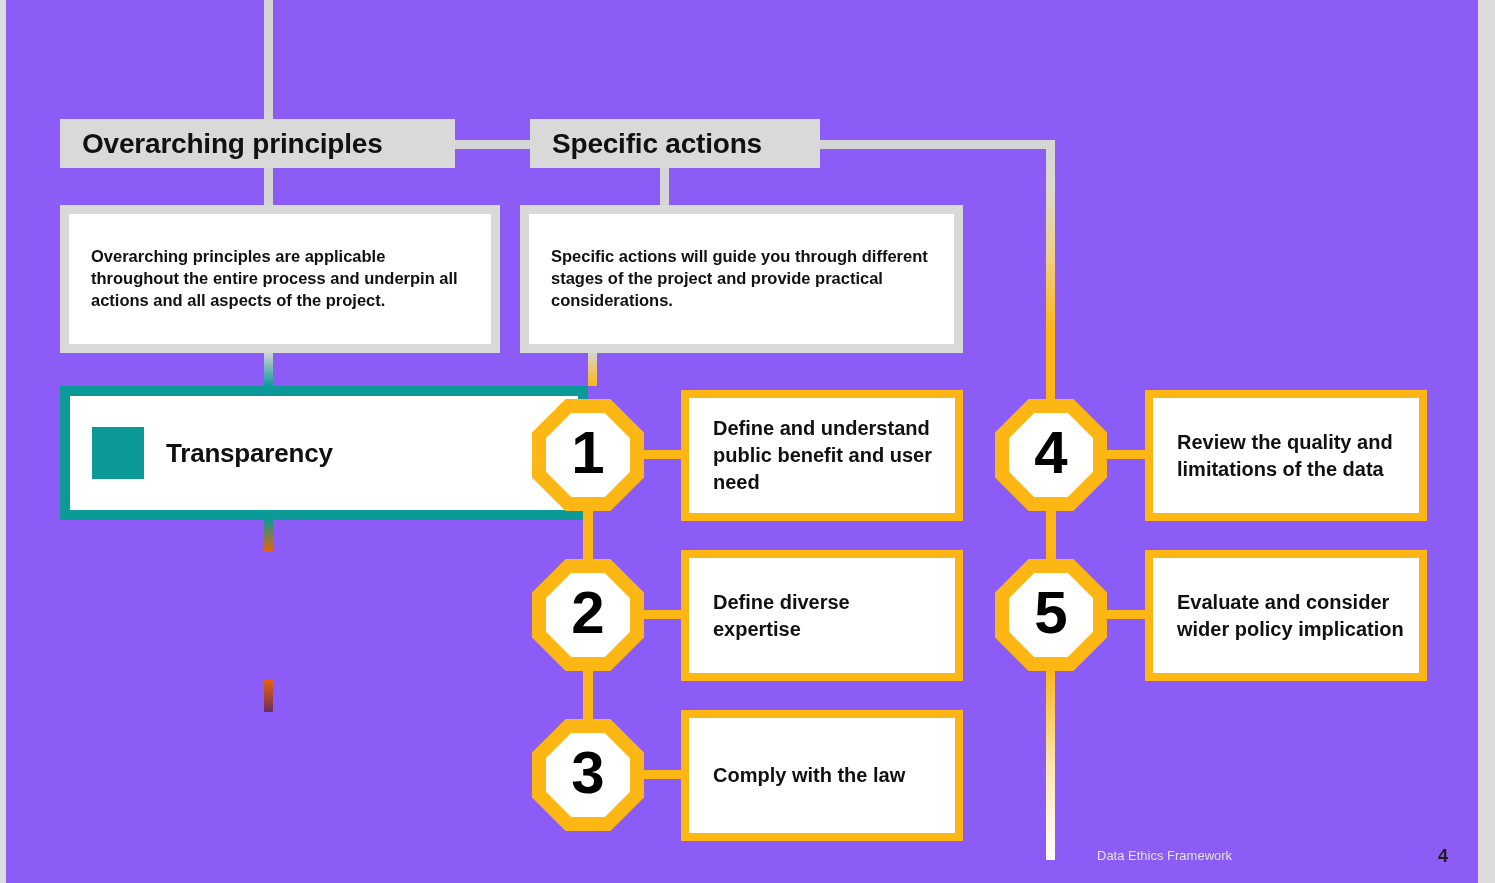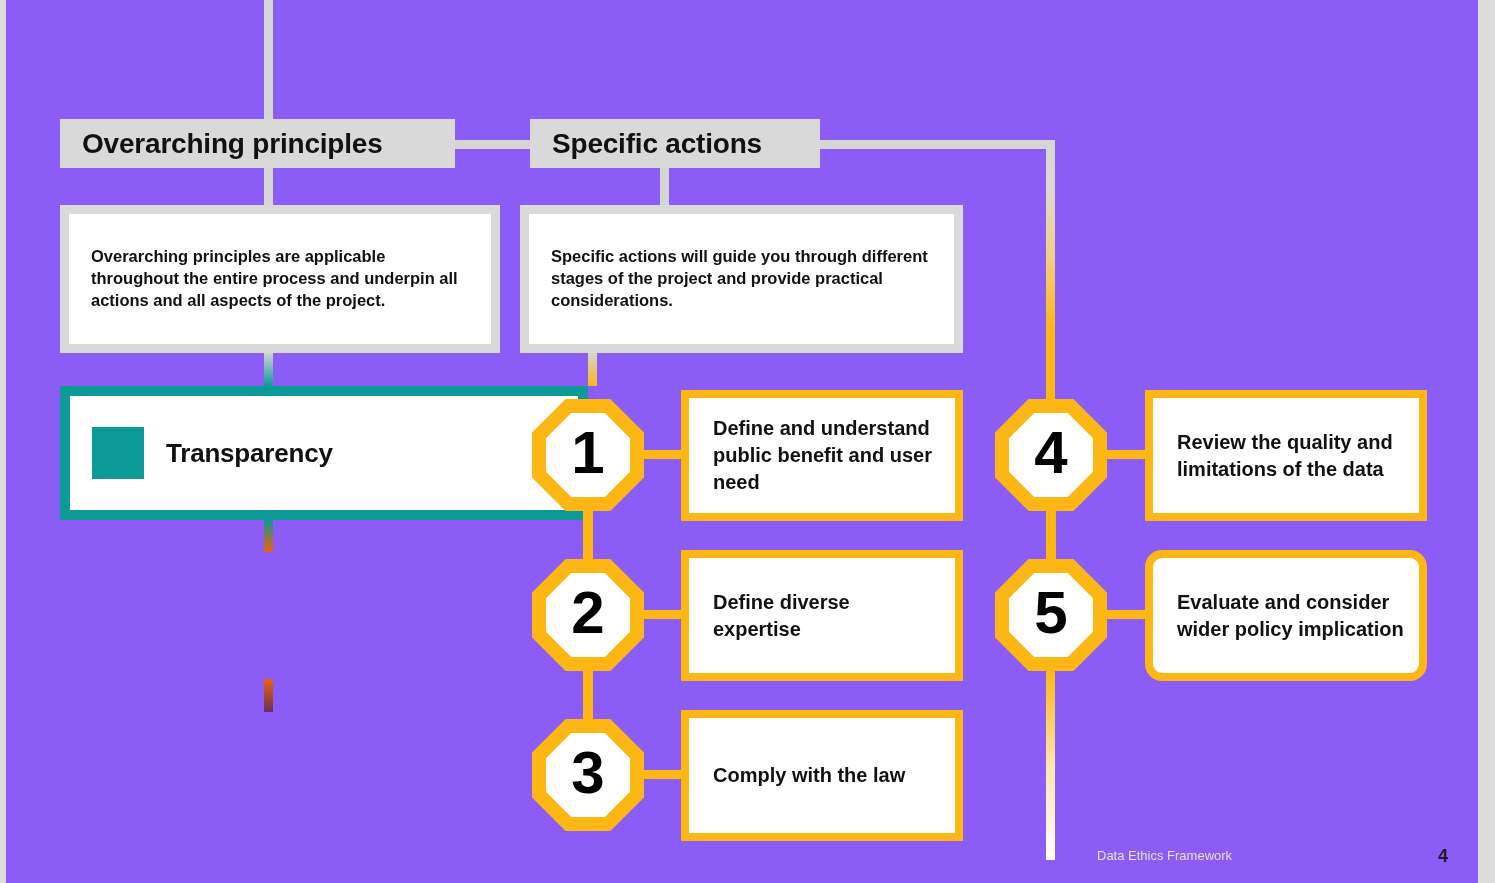--- a/index.html
+++ b/index.html
@@ -216,21 +216,21 @@
   </div>
 
   <div class="amber-v" style="left:1046px;top:505px;height:55px;"></div>
 
   <div class="octagon" style="left:995px;top:559px;">
     <span class="inner">
       <span class="num">5</span>
     </span>
   </div>
   <div class="amber-h" style="left:1103px;top:610px;width:47px;"></div>
-  <div class="action-box" style="left:1145px;top:550px;width:282px;height:131px;border-radius:17px;">
+  <div class="action-box" style="left:1145px;top:550px;width:282px;height:131px;">
     <p>Evaluate and consider wider policy implication</p>
   </div>
 
   <div class="footer-label" style="left:1097px;top:848px;">
     <span>Data Ethics Framework</span>
   </div>
   <div class="footer-page" style="left:1438px;top:846px;">
     <span>4</span>
   </div>
 

